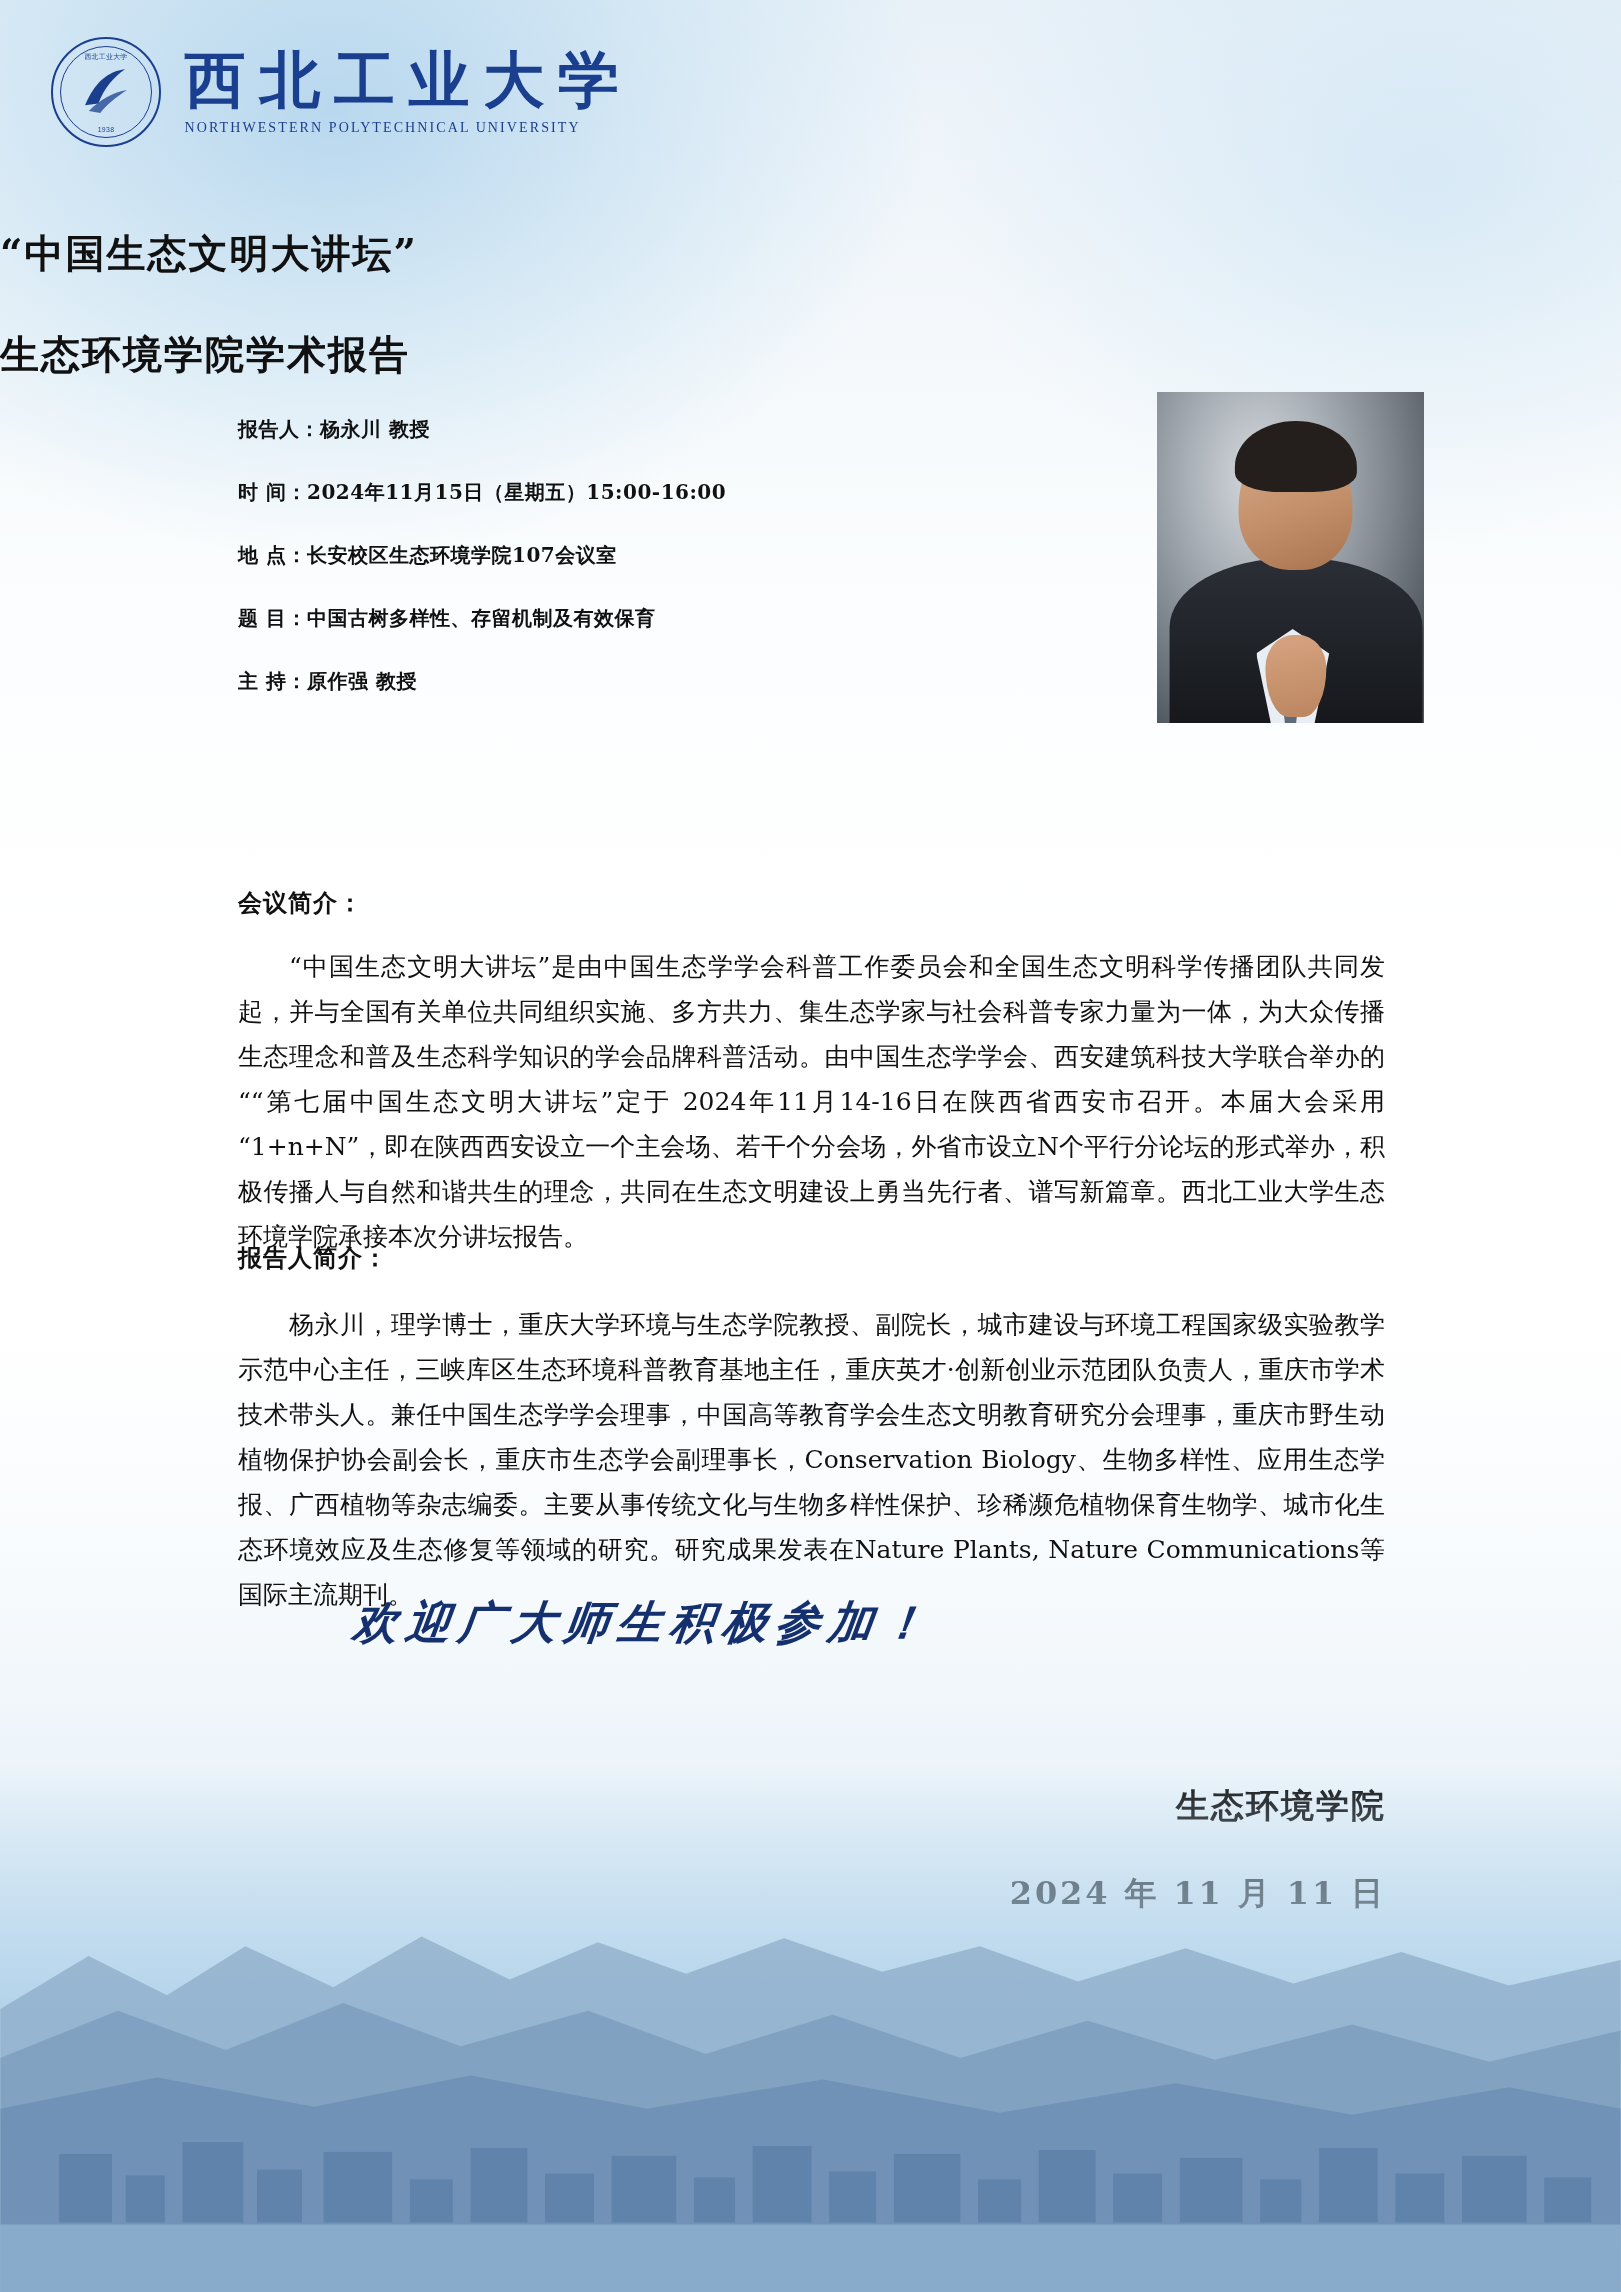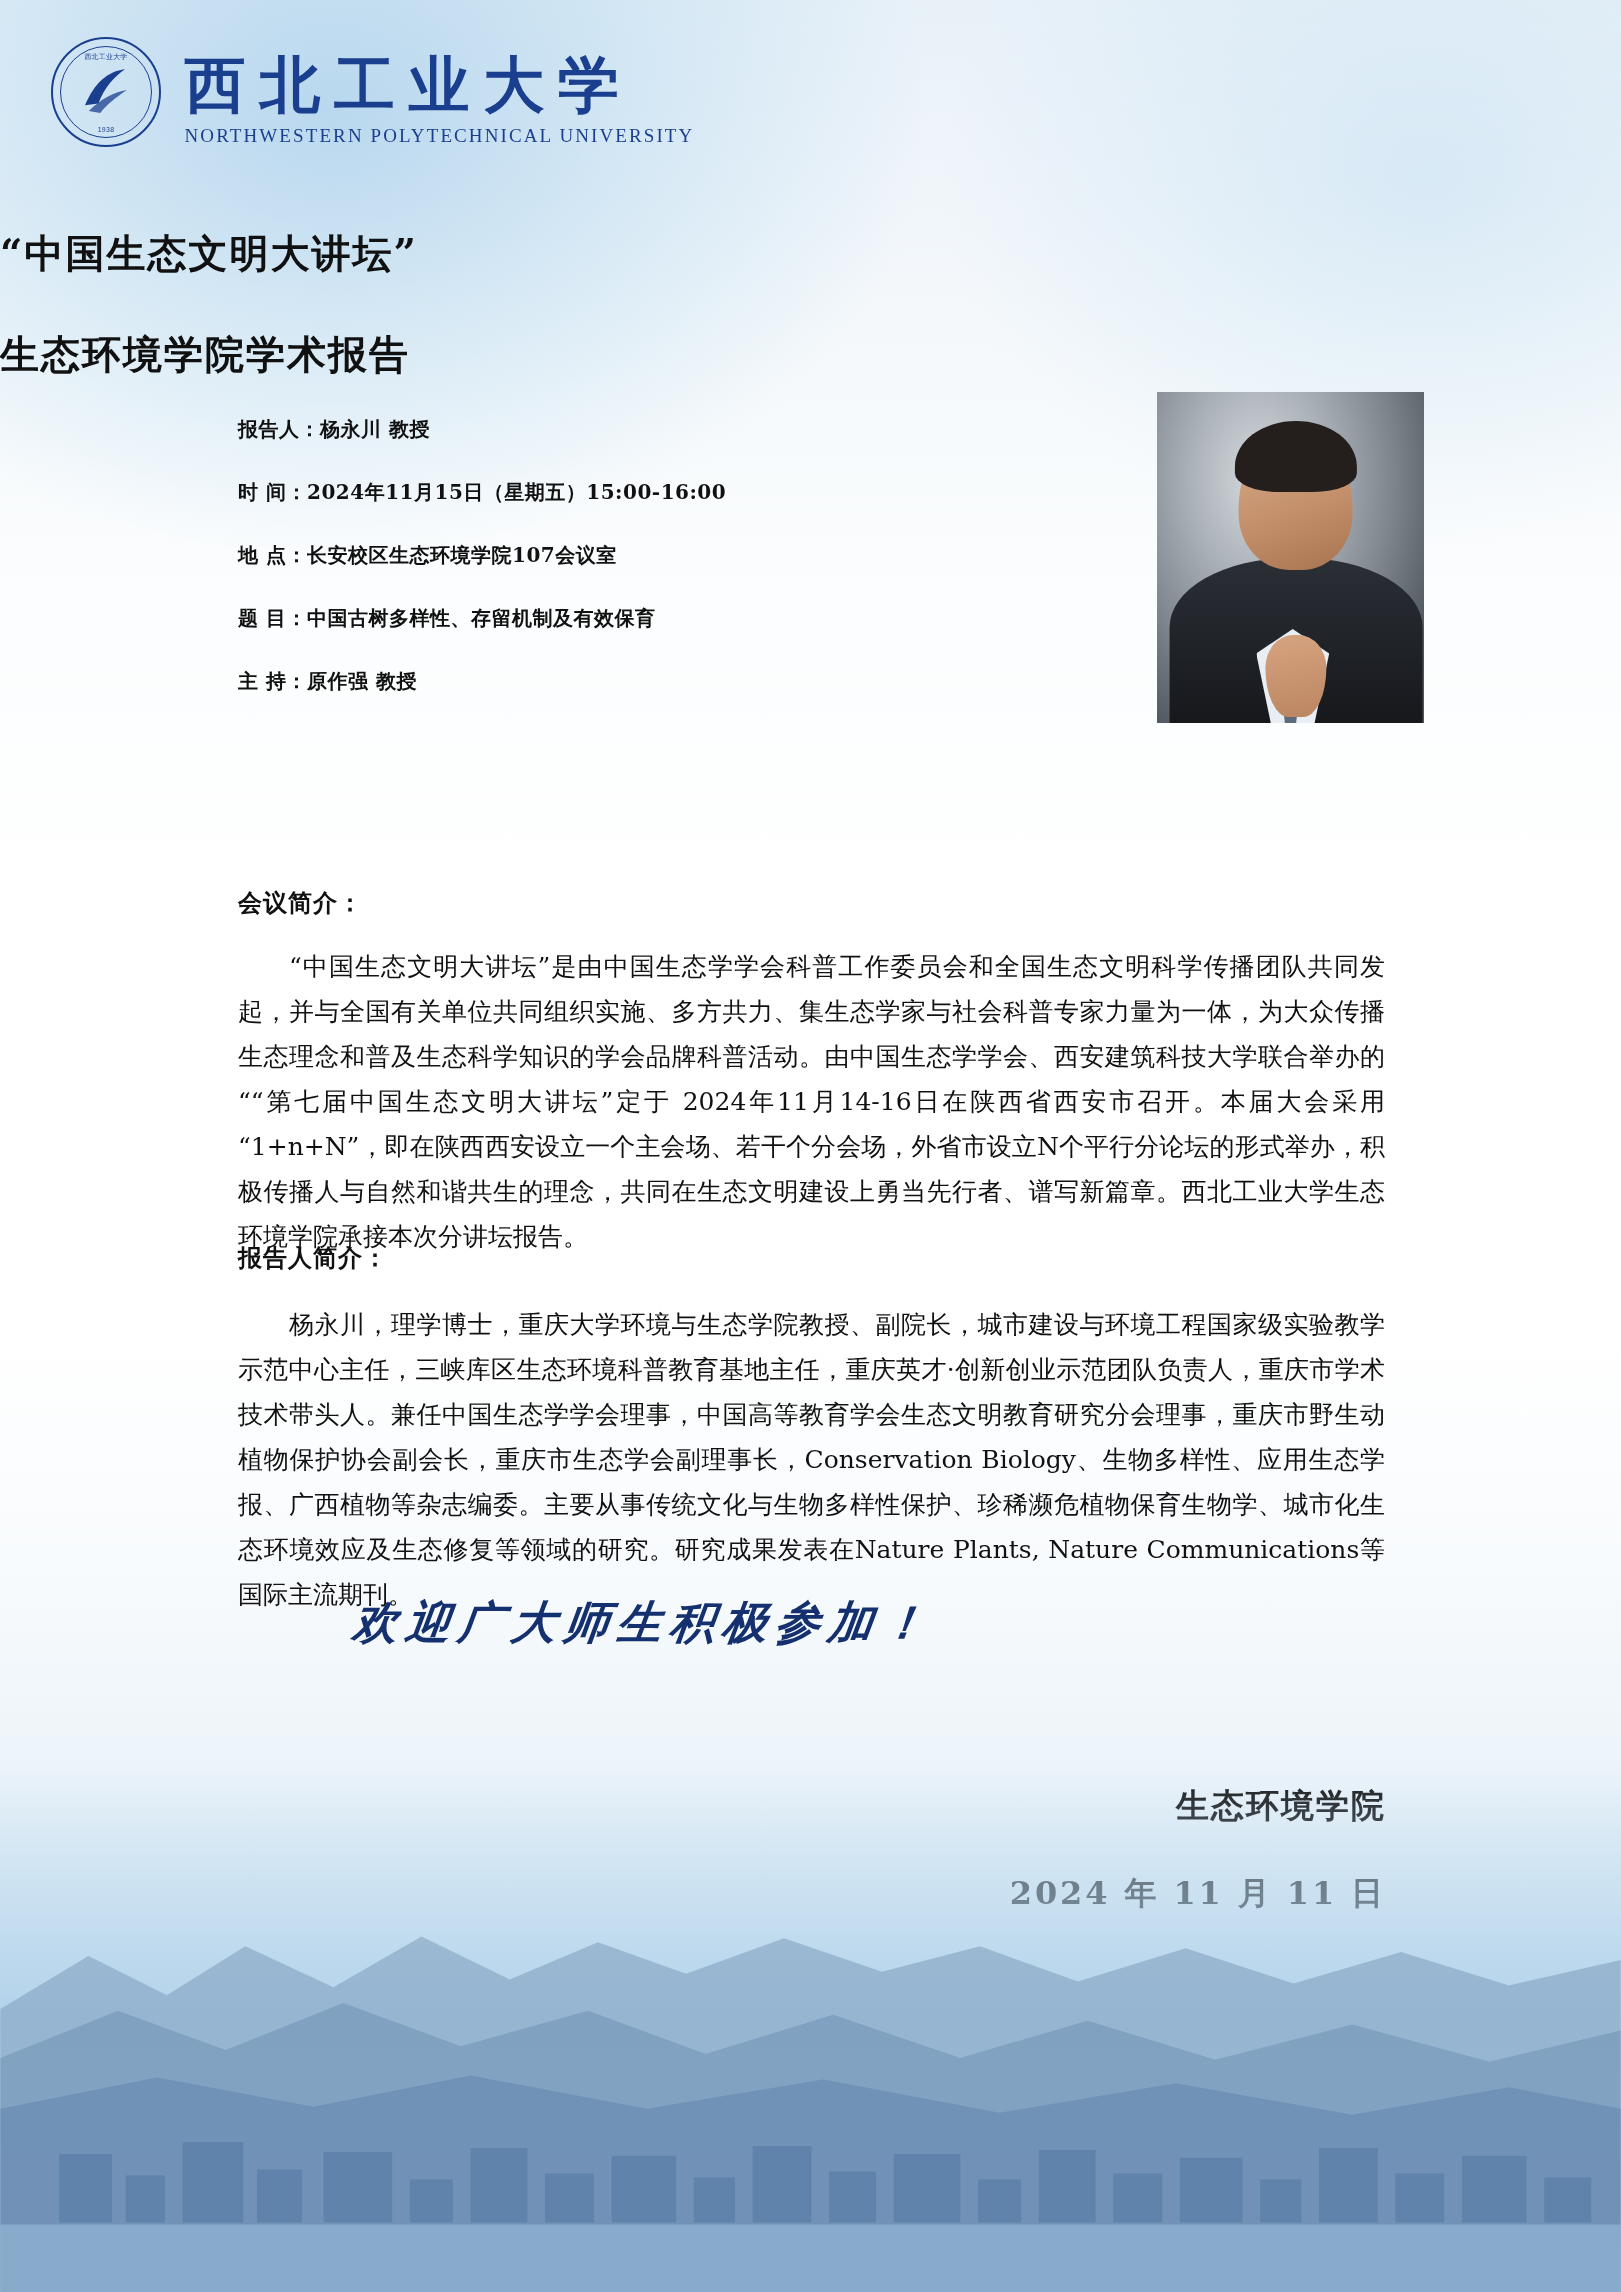--- a/index.html
+++ b/index.html
@@ -49,21 +49,21 @@
     background: radial-gradient(ellipse at center, rgba(196,224,242,0.55) 0%, rgba(255,255,255,0) 70%);
     pointer-events: none;
   }
 
   
   .header {
     position: absolute;
     left: 51px;
     top: 37px;
     display: flex;
-    align-items: flex-end;
+    align-items: center;
   }
   .seal {
     width: 106px;
     height: 106px;
     border-radius: 50%;
     border: 2.9px solid #1b3f8f;
     position: relative;
     flex: 0 0 auto;
     background: transparent;
   }
@@ -104,21 +104,21 @@
     font-family: "DejaVu Serif", serif;
     font-weight: 700;
     font-size: 61px;
     color: #1b3f8f;
     letter-spacing: 13.7px;
     line-height: 1.06;
     white-space: nowrap;
   }
   .wordmark .en {
     font-family: "Liberation Serif", serif;
-    font-size: 19px;
+    font-size: 14px;
     color: #1b3f8f;
     letter-spacing: 2.1px;
     margin-top: 6.9px;
     white-space: nowrap;
   }
 
   
   .title-1, .title-2 {
     position: absolute;
     left: 0; right: 0;

